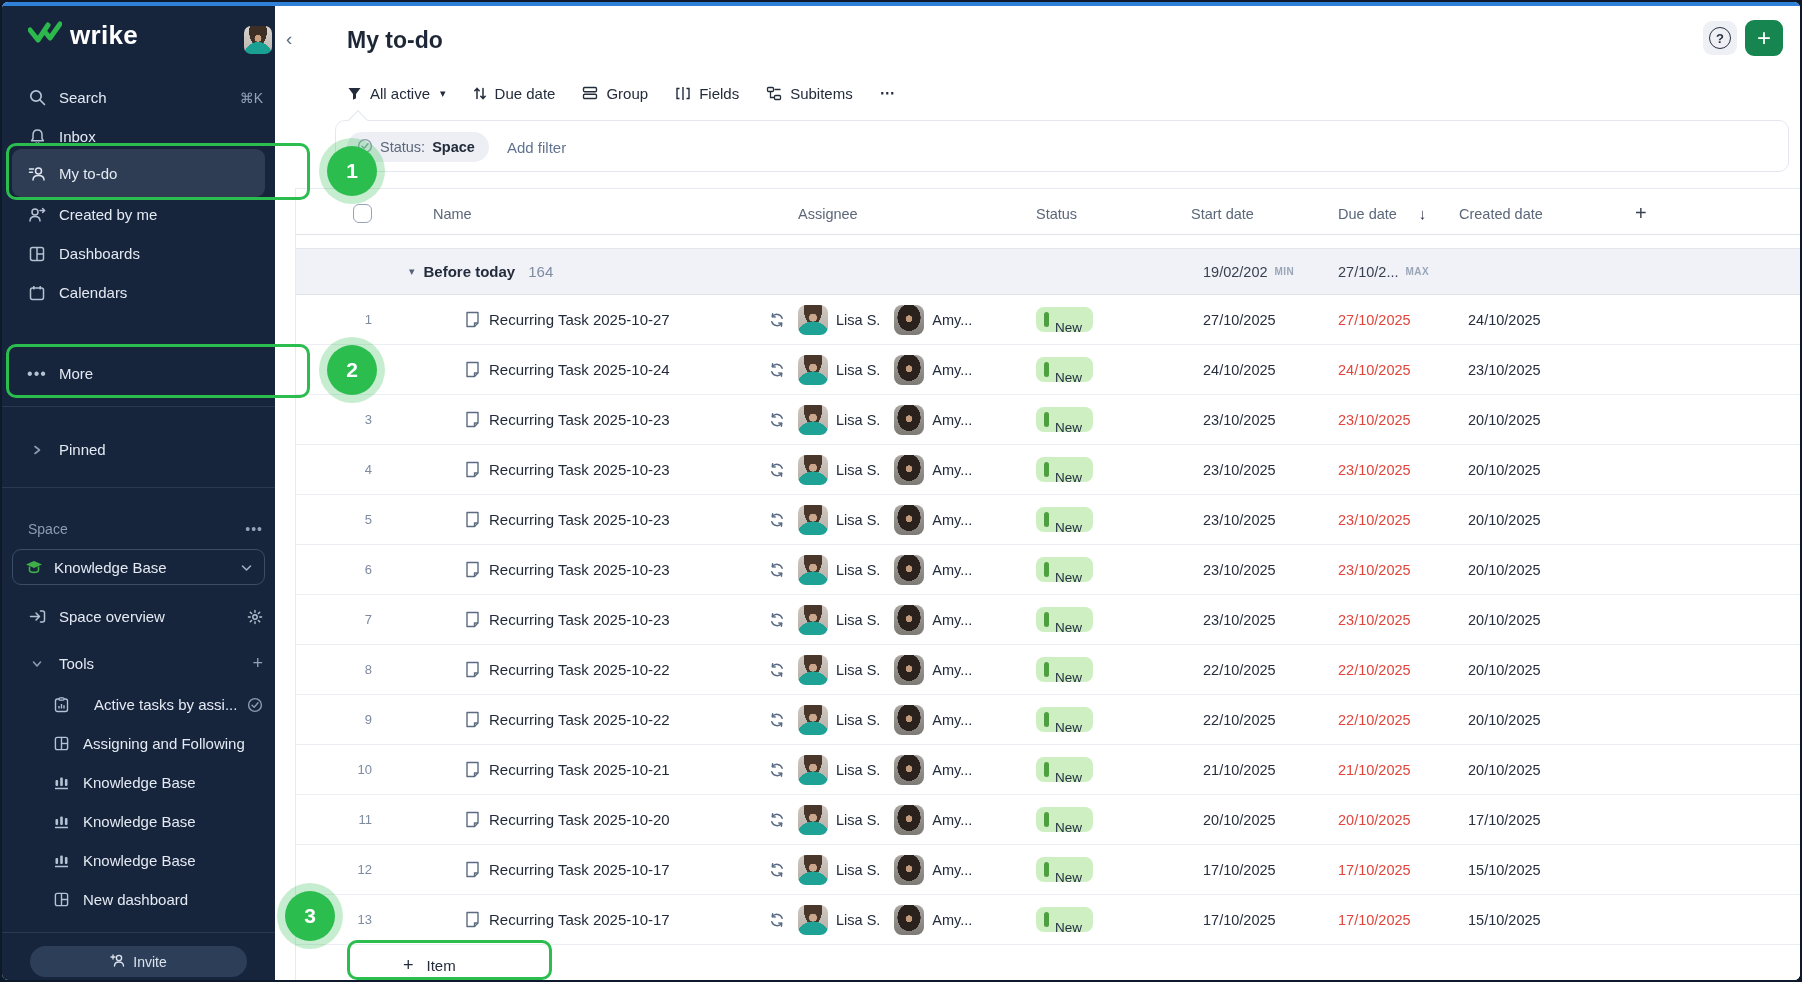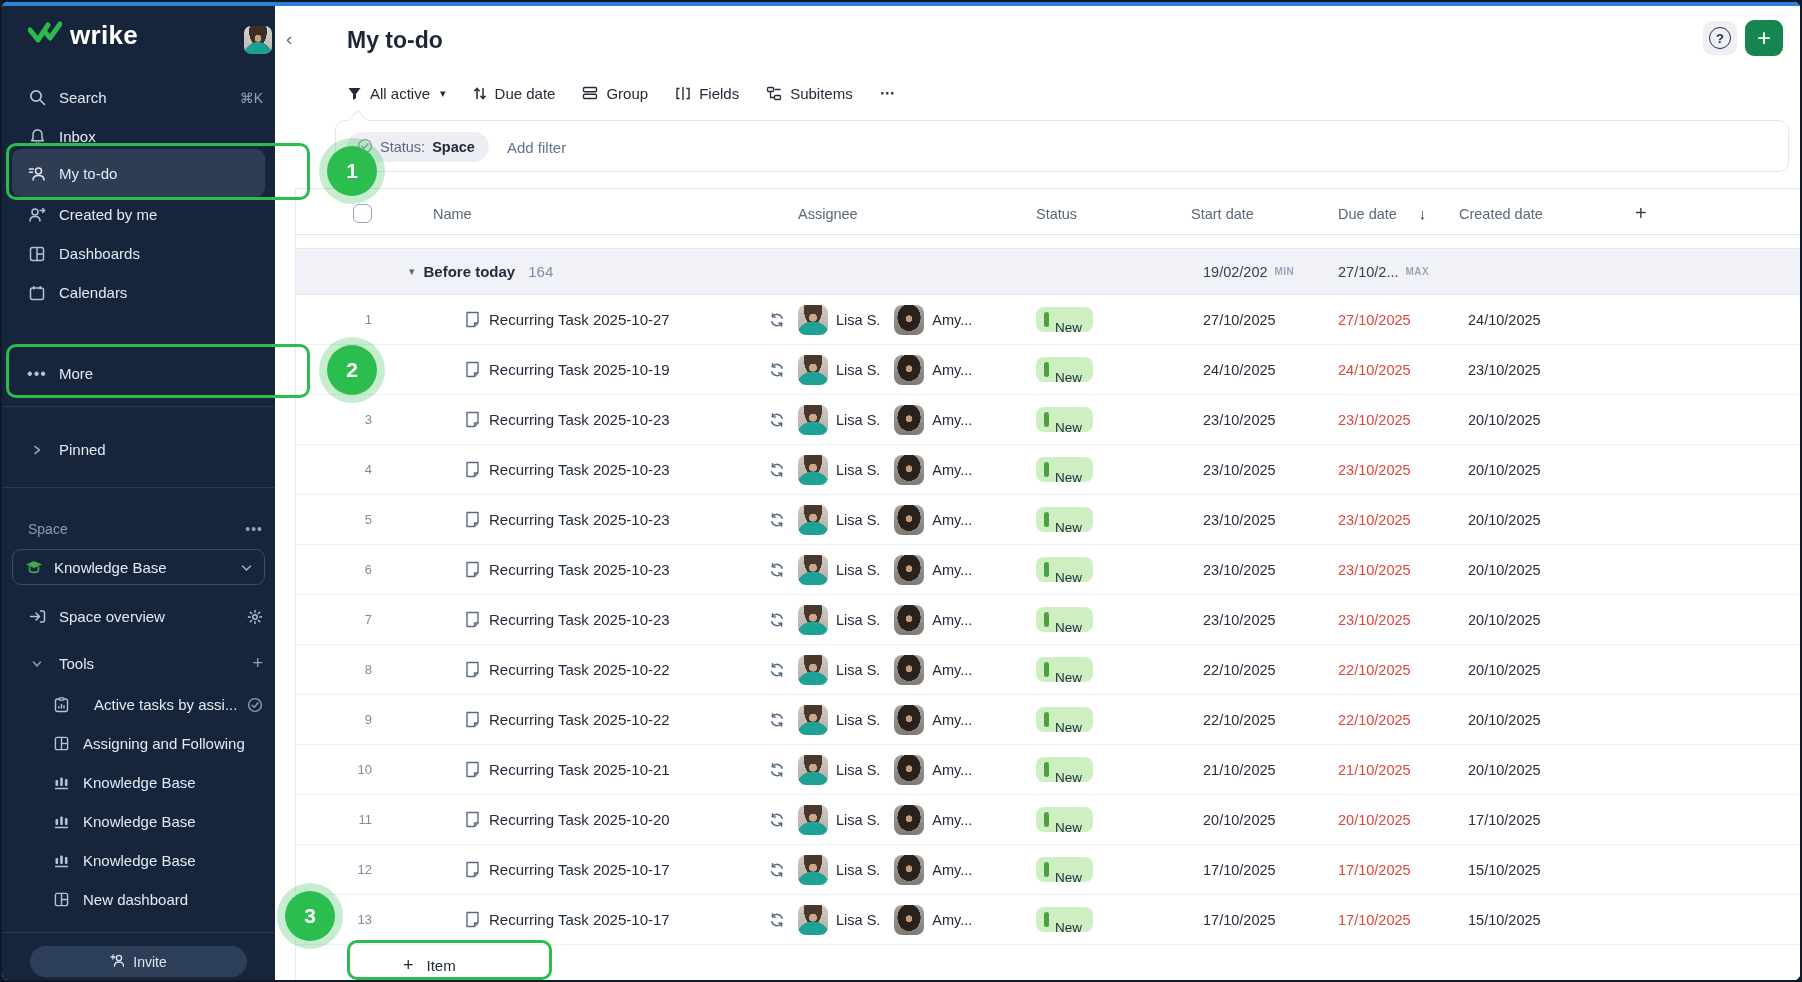--- a/index.html
+++ b/index.html
@@ -538,21 +538,21 @@
     <div class="cell c-num">
               <span class="row-num">2</span>
             </div>
     <div class="cell c-name">
       <span class="doc-icon">
         <svg width="15" height="17" viewBox="0 0 15 17">
                   <path d="M2 1.5 L13 1.5 L13 12 L9.5 15.5 L2 15.5 Z" fill="none" stroke="#5b6b82" stroke-width="1.4" stroke-linejoin="round"></path>
                   <path d="M13 12 L9.5 12 L9.5 15.5" fill="none" stroke="#5b6b82" stroke-width="1.4" stroke-linejoin="round"></path>
                 </svg>
       </span>
-      <span class="task-name">Recurring Task 2025-10-19</span>
+      <span class="task-name">Recurring Task 2025-10-24</span>
     </div>
     <div class="cell c-recur">
       <span class="recur-icon">
         <svg width="16" height="16" viewBox="0 0 16 16">
                   <path d="M13.2 6.2 A5.6 5.6 0 0 0 3.4 4.6" fill="none" stroke="#5a6b85" stroke-width="1.5" stroke-linecap="round"></path>
                   <path d="M3.6 1.8 L3.3 4.7 L6.2 4.9" fill="none" stroke="#5a6b85" stroke-width="1.5" stroke-linecap="round" stroke-linejoin="round"></path>
                   <path d="M2.8 9.8 A5.6 5.6 0 0 0 12.6 11.4" fill="none" stroke="#5a6b85" stroke-width="1.5" stroke-linecap="round"></path>
                   <path d="M12.4 14.2 L12.7 11.3 L9.8 11.1" fill="none" stroke="#5a6b85" stroke-width="1.5" stroke-linecap="round" stroke-linejoin="round"></path>
                 </svg>
       </span>

